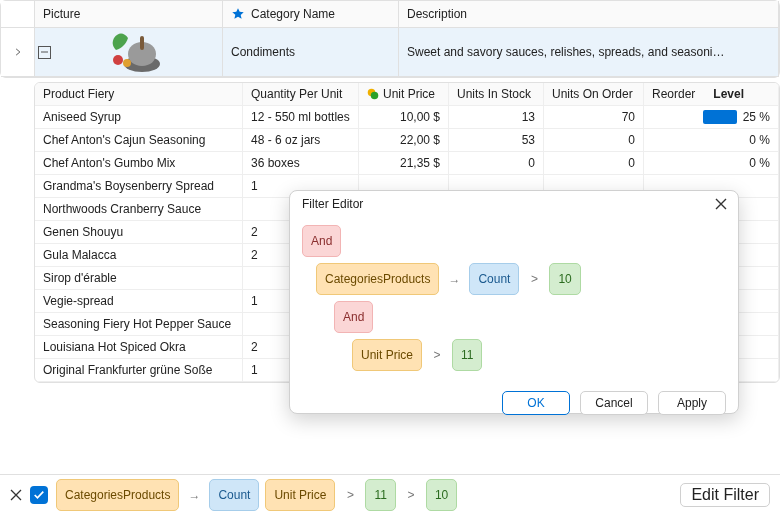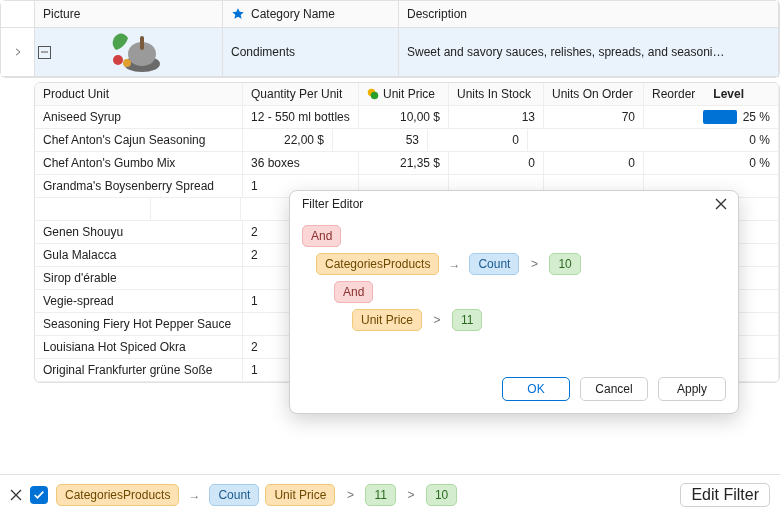--- a/index.html
+++ b/index.html
@@ -109,21 +109,21 @@
     min-width:68px; height:24px;
     border:1px solid #d0d0d0; border-radius:5px;
     background:#fff; font-size:12px;
     display:flex; align-items:center; justify-content:center;
     cursor:pointer;
   }
   .btn.primary { border-color:#0072d6; color:#0072d6; }
 
   .token {
     display:inline-flex; align-items:center;
-    height:22px; padding:0 8px;
+    height:32px; padding:0 8px;
     border-radius:5px; border:1px solid transparent;
     margin-right:6px; font-size:12px;
   }
   .tok-and   { background:#fbd6d6; border-color:#f2b4b4; color:#8a2e2e; }
   .tok-field { background:#ffe2b3; border-color:#f0c878; color:#6b4a00; }
   .tok-agg   { background:#cfe6f8; border-color:#a6cdea; color:#1b5a8f; }
   .tok-val   { background:#d4edcf; border-color:#aedaa3; color:#2b6b1f; }
   .op-arrow, .op-gt {
     display:inline-flex; align-items:center; justify-content:center;
     width:18px; height:22px; margin-right:6px; color:#777;
@@ -207,21 +207,21 @@
     <div class="col-desc">
       <span class="txt">Sweet and savory sauces, relishes, spreads, and seasoni…</span>
     </div>
   </div>
 </div>
 
 <div class="detail-wrap">
   <div class="detail">
     <div class="d-row d-head">
       <div class="c-name">
-          <span>Product Unit</span>
+          <span>Product Fiery</span>
         </div>
       <div class="c-qty">
           <span>Quantity Per Unit</span>
         </div>
       <div class="c-price">
         <svg class="price-icon" viewBox="0 0 16 16">
             <circle cx="6" cy="6" r="5" fill="#f0b000"></circle>
             <circle cx="10" cy="10" r="5" fill="#2aa02a"></circle>
           </svg>
         <span>Unit Price</span>
@@ -244,20 +244,21 @@
           <div class="c-price" style="justify-content: flex-end;">10,00 $</div>
           <div class="c-stock" style="justify-content: flex-end;">13</div>
           <div class="c-order" style="justify-content: flex-end;">70</div>
           <div class="c-reorder">
             <div class="reorder-bar" style="width: 34px;"></div>
             <span>25 %</span>
           </div>
         </div>
         <div class="d-row">
           <div class="c-name">Chef Anton's Cajun Seasoning</div>
+          <div class="c-qty">48 - 6 oz jars</div>
           <div class="c-price" style="justify-content: flex-end;">22,00 $</div>
           <div class="c-stock" style="justify-content: flex-end;">53</div>
           <div class="c-order" style="justify-content: flex-end;">0</div>
           <div class="c-reorder">
             <div class="reorder-bar" style="width: 0px;"></div>
             <span>0 %</span>
           </div>
         </div>
         <div class="d-row">
           <div class="c-name">Chef Anton's Gumbo Mix</div>
@@ -275,20 +276,21 @@
           <div class="c-qty">1</div>
           <div class="c-price" style="justify-content: flex-end;"></div>
           <div class="c-stock" style="justify-content: flex-end;"></div>
           <div class="c-order" style="justify-content: flex-end;"></div>
           <div class="c-reorder">
             <div class="reorder-bar" style="width: 0px;"></div>
             <span></span>
           </div>
         </div>
         <div class="d-row">
+          <div class="c-name">Northwoods Cranberry Sauce</div>
           <div class="c-qty"></div>
           <div class="c-price" style="justify-content: flex-end;"></div>
           <div class="c-stock" style="justify-content: flex-end;"></div>
           <div class="c-order" style="justify-content: flex-end;"></div>
           <div class="c-reorder">
             <div class="reorder-bar" style="width: 0px;"></div>
             <span></span>
           </div>
         </div>
         <div class="d-row">

